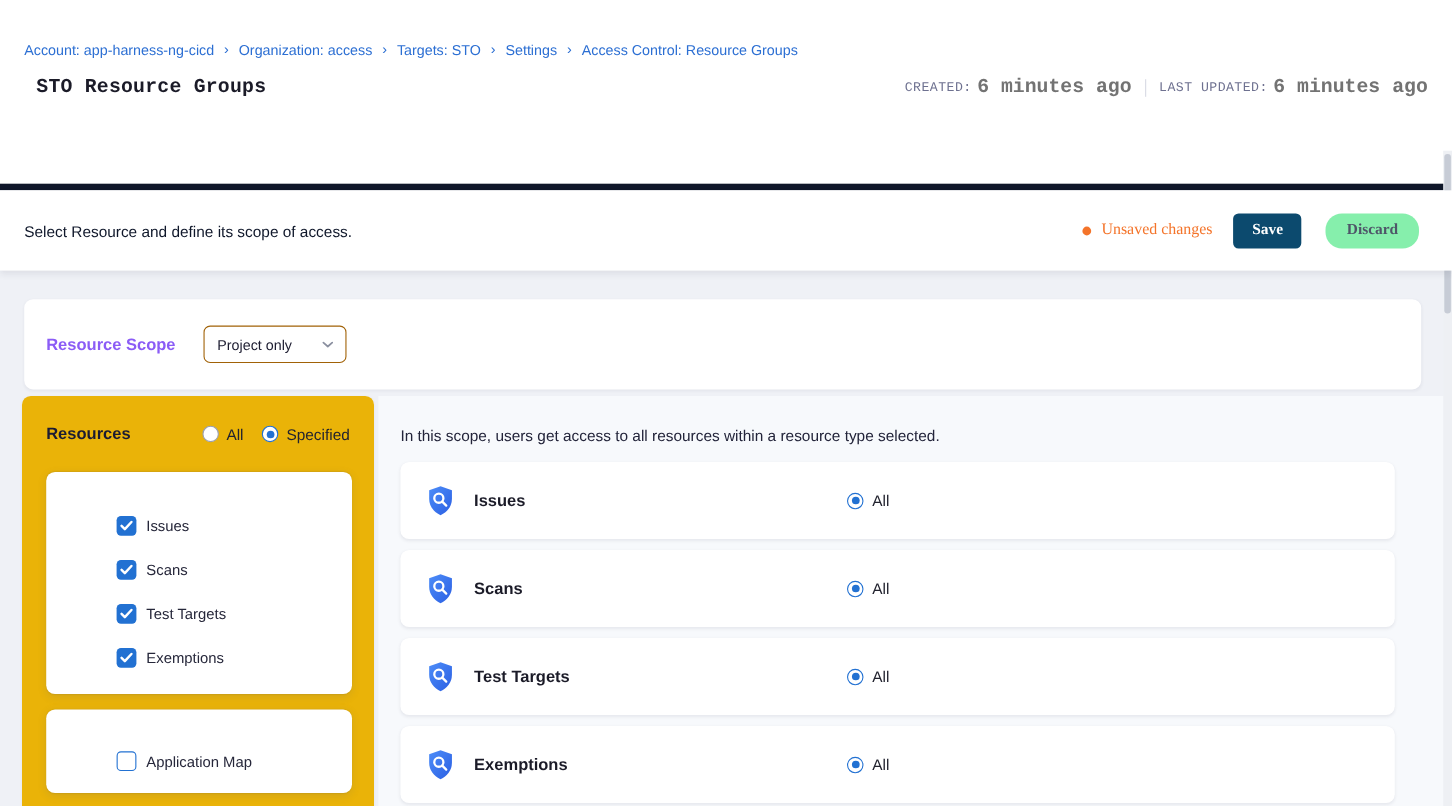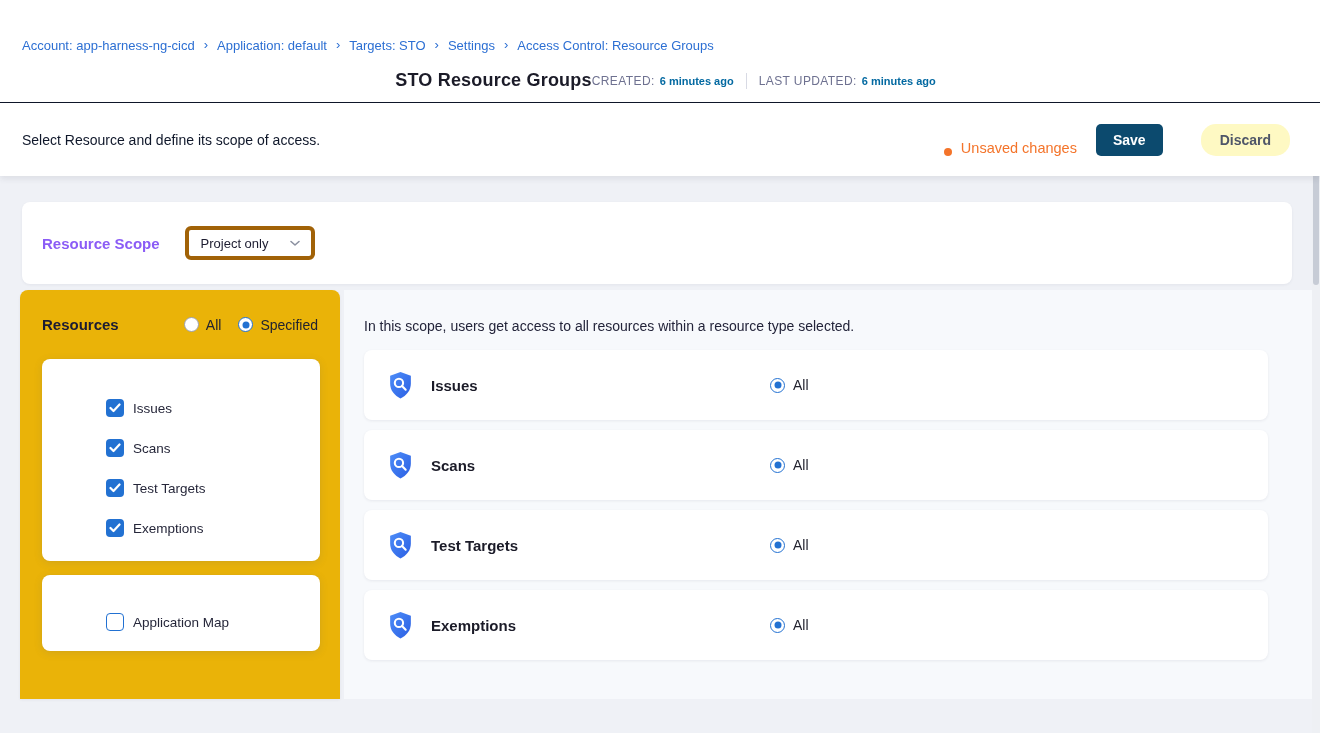--- a/index.html
+++ b/index.html
@@ -2,47 +2,47 @@
 <html><head>
 <meta charset="utf-8">
 <style>
   * { margin:0; padding:0; box-sizing:border-box; }
   html,body { width:1320px; height:733px; overflow:hidden; }
   body {
     font-family:"Liberation Sans","DejaVu Sans",sans-serif;
     background:#eff1f6; color:#1d1d2c; position:relative;
   }
   
-  .top-header { height:103px; background:#fff; border-bottom:1px solid #0f172a; }
+  .top-header { height:173px; background:#fff; border-bottom:6px solid #0f172a; }
   .breadcrumb { padding:38px 0 0 22px; font-size:13px; display:flex; align-items:center; gap:9px; }
   .breadcrumb a { color:#2c6fd3; text-decoration:none; cursor:pointer; }
   .bc-sep { color:#2c6fd3; font-size:13px; line-height:1; transform:translateY(-1px); }
-  .title-row { display:flex; align-items:center; justify-content:center; margin:17px 22px 0 33px; }
+  .title-row { display:flex; align-items:center; justify-content:space-between; margin:17px 22px 0 33px;font-family:Liberation Mono, monospace; }
   .page-title { font-size:18px; font-weight:700; color:#1b1b28; letter-spacing:.2px; }
   .meta { display:flex; align-items:center; font-size:12px; }
   .meta .lbl { color:#6e7190; letter-spacing:.4px; margin-right:5px; }
-  .meta .val { color:#0369a1; font-size:11px; font-weight:600; }
+  .meta .val { color:#737373; font-size:18px; font-weight:600; }
   .meta .divider { width:1px; height:16px; background:#d8dae4; margin:0 12px; }
   
   .action-bar { height:73px; background:#fff; display:flex; align-items:center;
     padding:0 30px 0 22px; box-shadow:0 3px 6px rgba(40,41,61,.09); position:relative; z-index:2; }
   .action-desc { font-size:14px; color:#0f172a; }
-  .action-right { margin-left:auto; display:flex; align-items:flex-end; }
+  .action-right { margin-left:auto; display:flex; align-items:center;font-family:Liberation Serif, serif; }
   .unsaved-dot { width:8px; height:8px; border-radius:50%; background:#f4742a; }
   .unsaved-text { color:#f4742a; font-size:14.5px; margin:0 19px 0 9px; }
   .btn { border:none; height:32px; border-radius:5px; font-size:14px; font-weight:700;
     font-family:inherit; cursor:pointer; }
   .btn-save { background:#0c4a6e; color:#fff; padding:0 17px; }
-  .btn-discard { background:#fef9c3; color:#4e5568; padding:0 19px; margin-left:38px;border-radius:15px; }
+  .btn-discard { background:#86efac; color:#4e5568; padding:0 19px; margin-left:22px;border-radius:15px; }
   
   .content { padding-top:26px; height:596px; }
   .scope-card { background:#fff; border-radius:8px; margin:0 28px 0 22px; height:82px;
     display:flex; align-items:center; padding-left:20px; box-shadow:0 1px 3px rgba(40,41,61,.06); }
   .scope-label { font-size:15px; font-weight:700; color:#8b5cf6; }
-  .dropdown { margin-left:25px; width:130px; height:34px; border:4px solid #a16207; border-radius:6px;
+  .dropdown { margin-left:25px; width:130px; height:34px; border:1px solid #a16207; border-radius:6px;
     background:#fff; display:flex; align-items:center; padding:0 10px 0 12px; cursor:pointer; }
   .dropdown .dd-value { font-size:13px; color:#1c1c30; }
   .dropdown .chev { margin-left:auto; }
   .main-row { display:flex; align-items:flex-start; margin-top:6px; height:409px; }
   
   .resources-panel { width:320px; margin-left:20px; background:#eab308; border-radius:8px 8px 0 0;
     height:409px; box-shadow:0 1px 3px rgba(40,41,61,.06); padding:26px 20px 0 22px; }
   .panel-head { display:flex; align-items:center; }
   .panel-title { font-size:15px; font-weight:700; color:#1b1b33; }
   .radio-group { margin-left:auto; display:flex; align-items:center; gap:17px; padding-right:2px; }
@@ -91,21 +91,21 @@
     </linearGradient>
   </defs>
 </svg>
 
 <div class="app">
 
   <header class="top-header">
     <nav class="breadcrumb">
       <a>Account: app-harness-ng-cicd</a>
       <span class="bc-sep">›</span>
-      <a>Application: default</a>
+      <a>Organization: access</a>
       <span class="bc-sep">›</span>
       <a>Targets: STO</a>
       <span class="bc-sep">›</span>
       <a>Settings</a>
       <span class="bc-sep">›</span>
       <a>Access Control: Resource Groups</a>
     </nav>
     <div class="title-row">
       <h1 class="page-title">STO Resource Groups</h1>
       <div class="meta">

